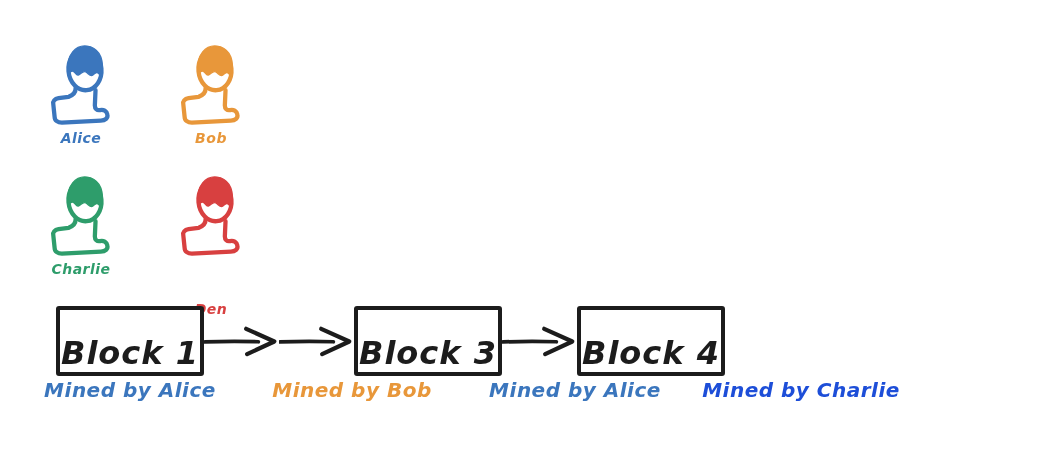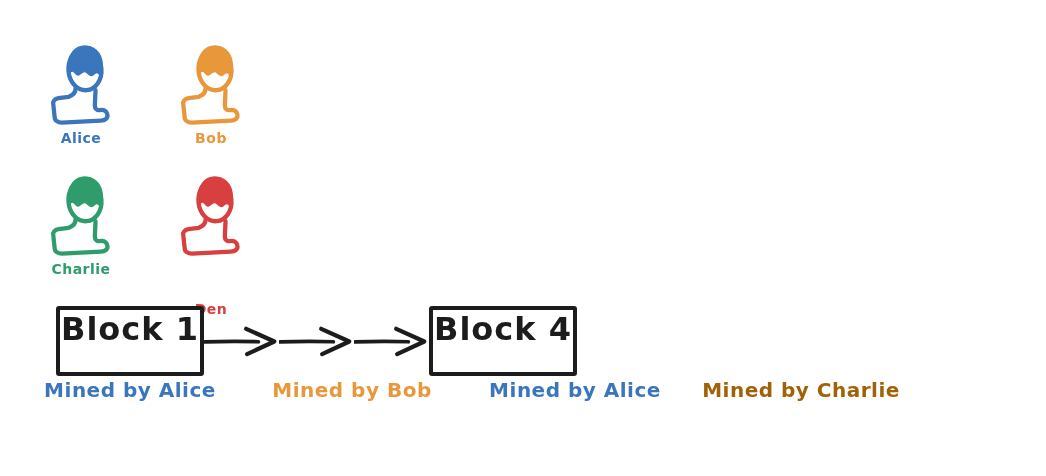--- a/index.html
+++ b/index.html
@@ -43,21 +43,21 @@
     align-items: center;
   }
   .block {
     box-sizing: border-box;
     width: 148px;
     height: 70px;
     border: 4px solid currentColor;
     border-radius: 3px;
     background: #ffffff;
     display: flex;
-    align-items: flex-start;
+    align-items: flex-end;
     justify-content: center;
   }
   .block-label {
     font-size: 32px;
     font-weight: 600;
     letter-spacing: 1px;
     white-space: nowrap;
   }
   .arrow-icon {
     width: 75px;
@@ -94,21 +94,21 @@
                C10 122 15 125 21 125 L80 122 C87 122 91 118 90 113
                C89 107 84 105 79 106 C74 107 71 104 71 99 L72 76" fill="none" stroke="currentColor" stroke-width="6.5" stroke-linecap="round" stroke-linejoin="round"></path>
     </symbol>
     <symbol id="arrow-right" viewBox="0 0 80 34">
       <path d="M1 18 C20 17.4 38 17.4 58 17.8" fill="none" stroke="currentColor" stroke-width="4" stroke-linecap="round"></path>
       <path d="M45 4 L75 17.5 L46 31" fill="none" stroke="currentColor" stroke-width="4.5" stroke-linecap="round" stroke-linejoin="round"></path>
     </symbol>
   </defs>
 </svg>
 
-<div class="canvas" style="background: rgb(255, 255, 255);">
+<div class="canvas" style="background: rgb(255, 255, 255); font-style: italic;">
 
   <div class="miner" style="left: 26px; top: 40px; color: rgb(59, 118, 189);">
     <svg class="person-icon" viewBox="0 0 100 130">
         <use href="#person-bust"></use>
       </svg>
     <div class="miner-name">Alice</div>
   </div>
 
   <div class="miner" style="left: 156px; top: 40px; color: rgb(232, 151, 58); text-align: center;">
     <svg class="person-icon" viewBox="0 0 100 130">
@@ -134,26 +134,29 @@
   <div class="chain-row" style="color: rgb(28, 28, 28);">
     <div class="block">
       <span class="block-label">Block 1</span>
     </div>
     <svg class="arrow-icon" viewBox="0 0 80 34">
         <use href="#arrow-right"></use>
       </svg>
     <svg class="arrow-icon" viewBox="0 0 80 34">
         <use href="#arrow-right"></use>
       </svg>
+    <div class="block">
+      <span class="block-label">Block 3</span>
+    </div>
     <svg class="arrow-icon" viewBox="0 0 80 34">
         <use href="#arrow-right"></use>
       </svg>
     <div class="block">
       <span class="block-label">Block 4</span>
     </div>
   </div>
 
   <div class="mined-label" style="left: 130px; color: rgb(59, 118, 189);">Mined by Alice</div>
   <div class="mined-label" style="left: 352px; color: rgb(232, 151, 58);">Mined by Bob</div>
   <div class="mined-label" style="left: 575px; color: rgb(59, 118, 189);">Mined by Alice</div>
-  <div class="mined-label" style="left: 801px; color: #a16207;">Mined by Charlie</div>
+  <div class="mined-label" style="left: 801px; color: #1d4ed8;">Mined by Charlie</div>
 
 </div>
 
 </body></html>

